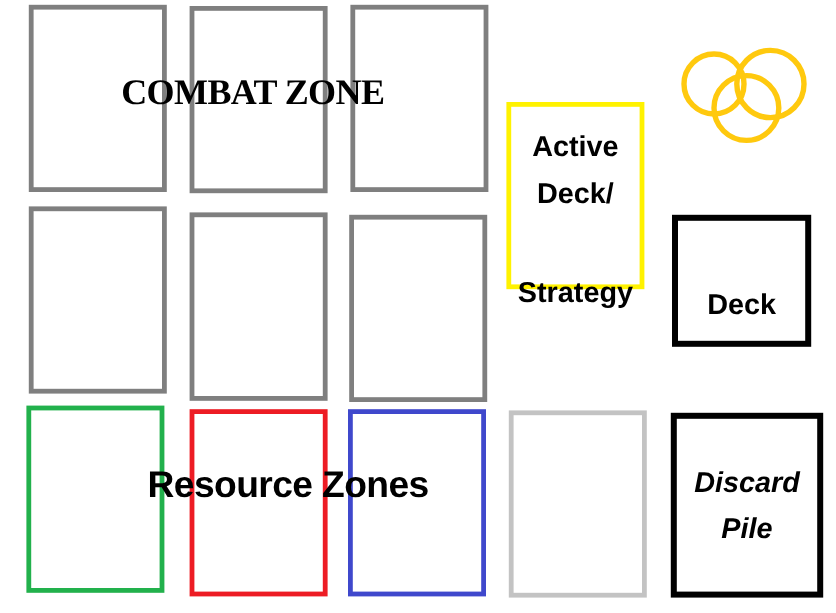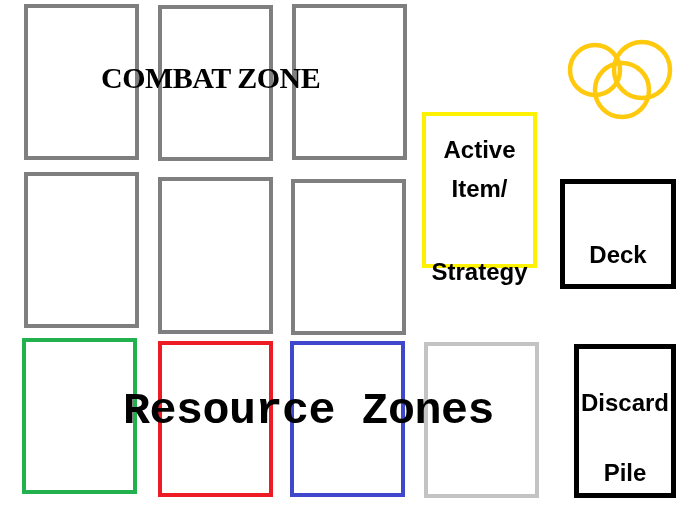--- a/index.html
+++ b/index.html
@@ -41,23 +41,22 @@
       font-weight: bold;
       white-space: nowrap;
       z-index: 5;
       pointer-events: none;
     }
     .big-label {
       font-size: 30px;
       letter-spacing: -0.5px;
     }
     .huge-label {
-      font-size: 45px;
+      font-size: 31px;
       letter-spacing: -0.5px;
-      font-family: Liberation Mono, monospace;
     }
     .inner-label {
       position: absolute;
       left: 0; right: 0;
       text-align: center;
       font-weight: bold;
       font-size: 24px;
       color: #000;
       line-height: 38px;
     }
@@ -76,39 +75,39 @@
 
   <div class="zone gray" style="left:24px; top:4px; width:115px; height:156px;"></div>
   <div class="zone gray" style="left:158px; top:5px; width:115px; height:156px;"></div>
   <div class="zone gray" style="left:292px; top:4px; width:115px; height:156px;"></div>
   <div class="zone-label big-label" style="left:101px; top:61px;font-family:Liberation Serif, serif;">COMBAT ZONE</div>
 
   <div class="zone gray" style="left:24px; top:172px; width:115px; height:156px;"></div>
   <div class="zone gray" style="left:158px; top:177px; width:115px; height:157px;"></div>
   <div class="zone gray" style="left:291px; top:179px; width:115px; height:156px;"></div>
 
-  <div class="zone yellow" style="left:422px; top:112px; width:115px; height:156px;">
+  <div class="zone yellow" style="left:422px; top:85px; width:115px; height:156px;">
     <div class="inner-label" style="top:15px;">Active</div>
-    <div class="inner-label" style="top:54px;">Item/</div>
+    <div class="inner-label" style="top:54px;">Deck/</div>
     <div class="inner-label" style="top:93px;margin-top:44px;">Strategy</div>
   </div>
 
   <svg class="rings" viewBox="560 30 125 95" xmlns="http://www.w3.org/2000/svg">
     <circle cx="595" cy="70" r="25" fill="none" stroke="#ffc90e" stroke-width="4.5"></circle>
     <circle cx="642" cy="70" r="28" fill="none" stroke="#ffc90e" stroke-width="4.5"></circle>
     <circle cx="622" cy="90" r="27" fill="none" stroke="#ffc90e" stroke-width="4.5"></circle>
   </svg>
 
   <div class="zone black" style="left:560px; top:179px; width:116px; height:110px;">
     <div class="inner-label" style="top:52px;">Deck</div>
   </div>
 
-  <div class="zone black" style="left:574px; top:344px; width:102px; height:154px;">
+  <div class="zone black" style="left:559px; top:344px; width:127px; height:154px;font-style:italic;">
     <div class="inner-label" style="top:35px;">Discard</div>
-    <div class="inner-label" style="top:73px;margin-top:32px;">Pile</div>
+    <div class="inner-label" style="top:73px;">Pile</div>
   </div>
 
   <div class="zone green" style="left:22px; top:338px; width:115px; height:156px;"></div>
   <div class="zone red" style="left:158px; top:341px; width:115px; height:156px;"></div>
   <div class="zone blue" style="left:290px; top:341px; width:115px; height:156px;"></div>
   <div class="zone lgray" style="left:424px; top:342px; width:115px; height:156px;"></div>
   <div class="zone-label huge-label" style="left:123px; top:386px;">Resource Zones</div>
 
 </div>
 

